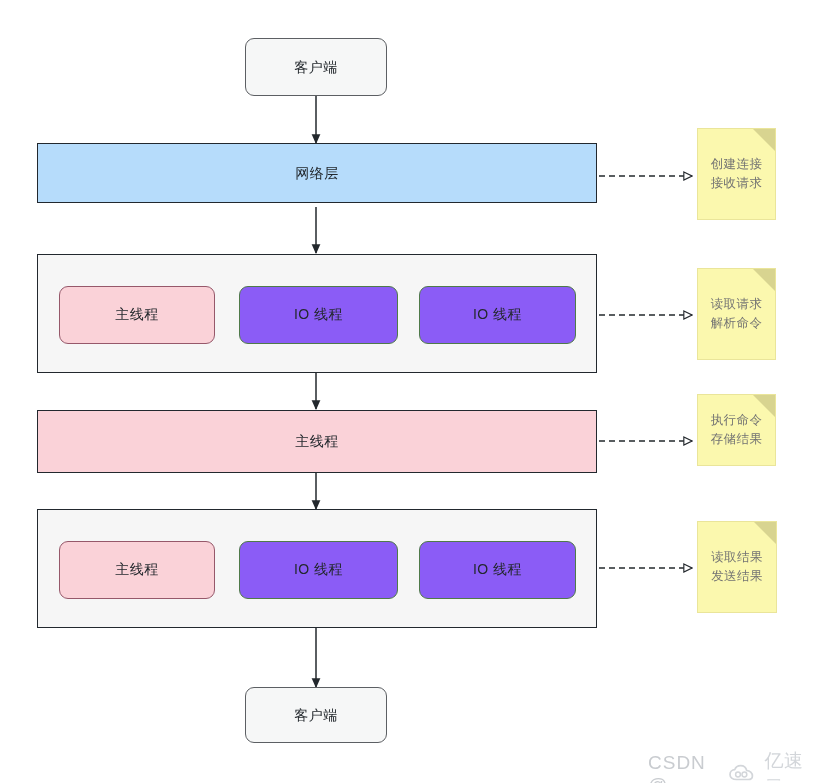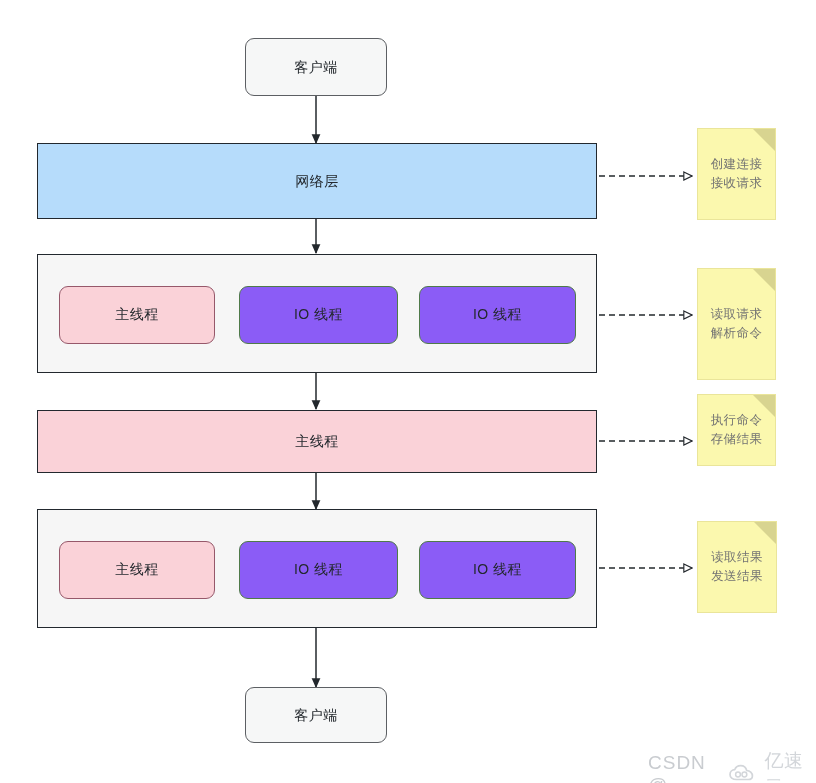--- a/index.html
+++ b/index.html
@@ -177,21 +177,21 @@
       <line x1="599" y1="315" x2="692" y2="315"></line>
       <line x1="599" y1="441" x2="692" y2="441"></line>
       <line x1="599" y1="568" x2="692" y2="568"></line>
     </g>
   </svg>
 
   <div class="node client-box" style="left:245px; top:38px; width:142px; height:58px;">
     <span>客户端</span>
   </div>
 
-  <div class="node net-box" style="left:37px; top:143px; width:560px; height:76px;">
+  <div class="node net-box" style="left:37px; top:143px; width:560px; height:60px;">
     <span>网络层</span>
   </div>
 
   <div class="group-box" style="position:absolute; left:37px; top:254px; width:560px; height:119px;">
     <div class="chip chip-pink" style="left:21px; top:31px; width:156px; height:58px;">
       <span>主线程</span>
     </div>
     <div class="chip chip-green" style="left:201px; top:31px; width:159px; height:58px;">
       <span>IO 线程</span>
     </div>
@@ -219,21 +219,21 @@
   <div class="node client-box" style="left:245px; top:687px; width:142px; height:56px;">
     <span>客户端</span>
   </div>
 
   <div class="note" style="left:697px; top:128px; width:79px; height:92px;">
     <span class="note-fold"></span>
     <span class="note-text">创建连接
 接收请求</span>
   </div>
 
-  <div class="note" style="left:697px; top:268px; width:79px; height:112px;">
+  <div class="note" style="left:697px; top:268px; width:79px; height:92px;">
     <span class="note-fold"></span>
     <span class="note-text">读取请求
 解析命令</span>
   </div>
 
   <div class="note" style="left:697px; top:394px; width:79px; height:72px;">
     <span class="note-fold"></span>
     <span class="note-text">执行命令
 存储结果</span>
   </div>

